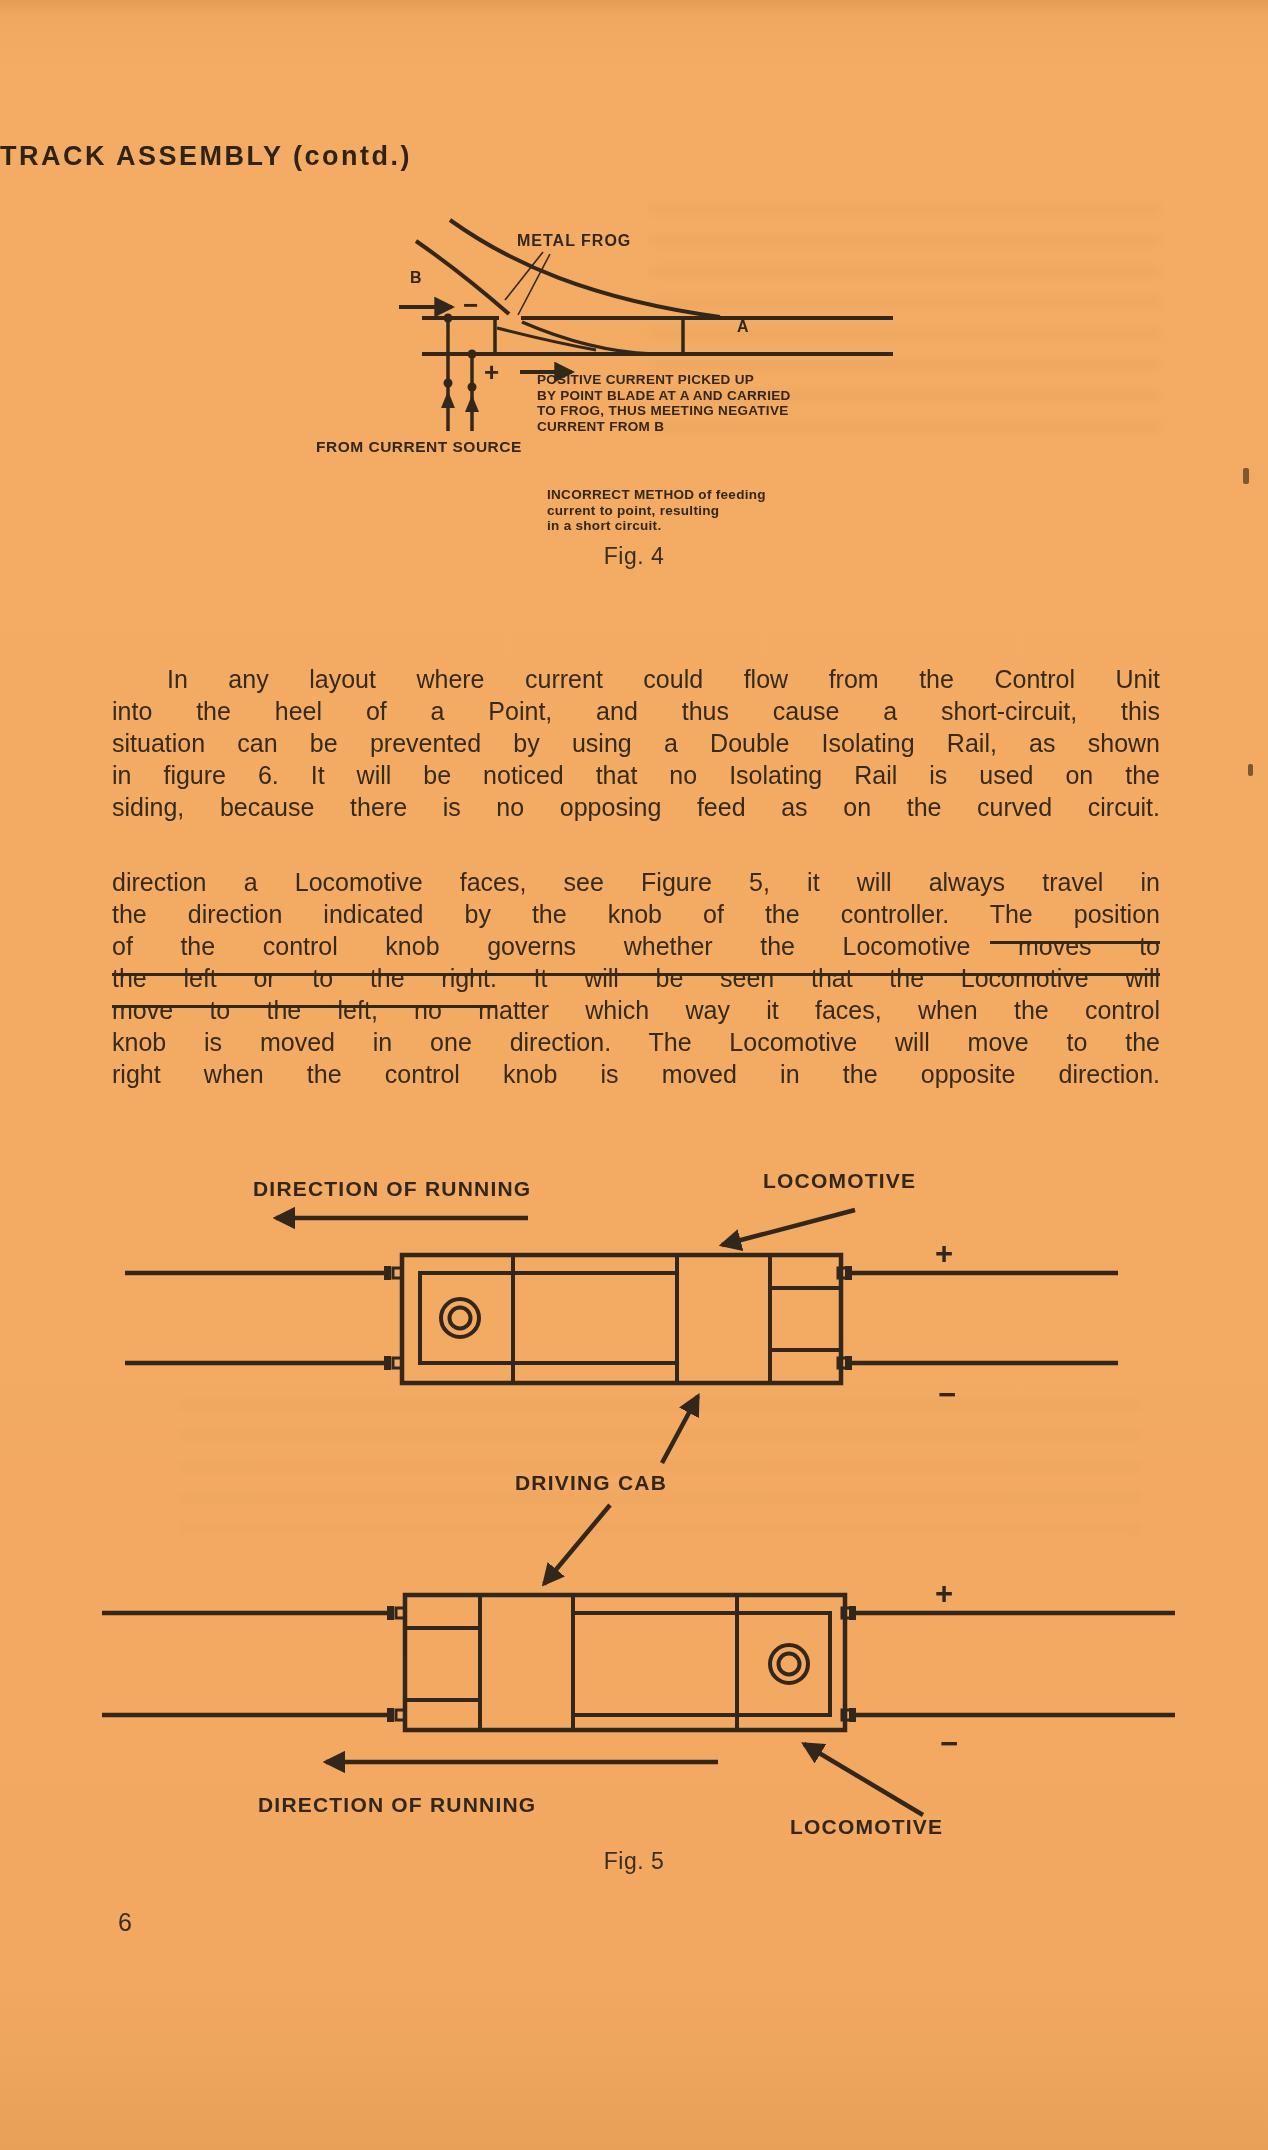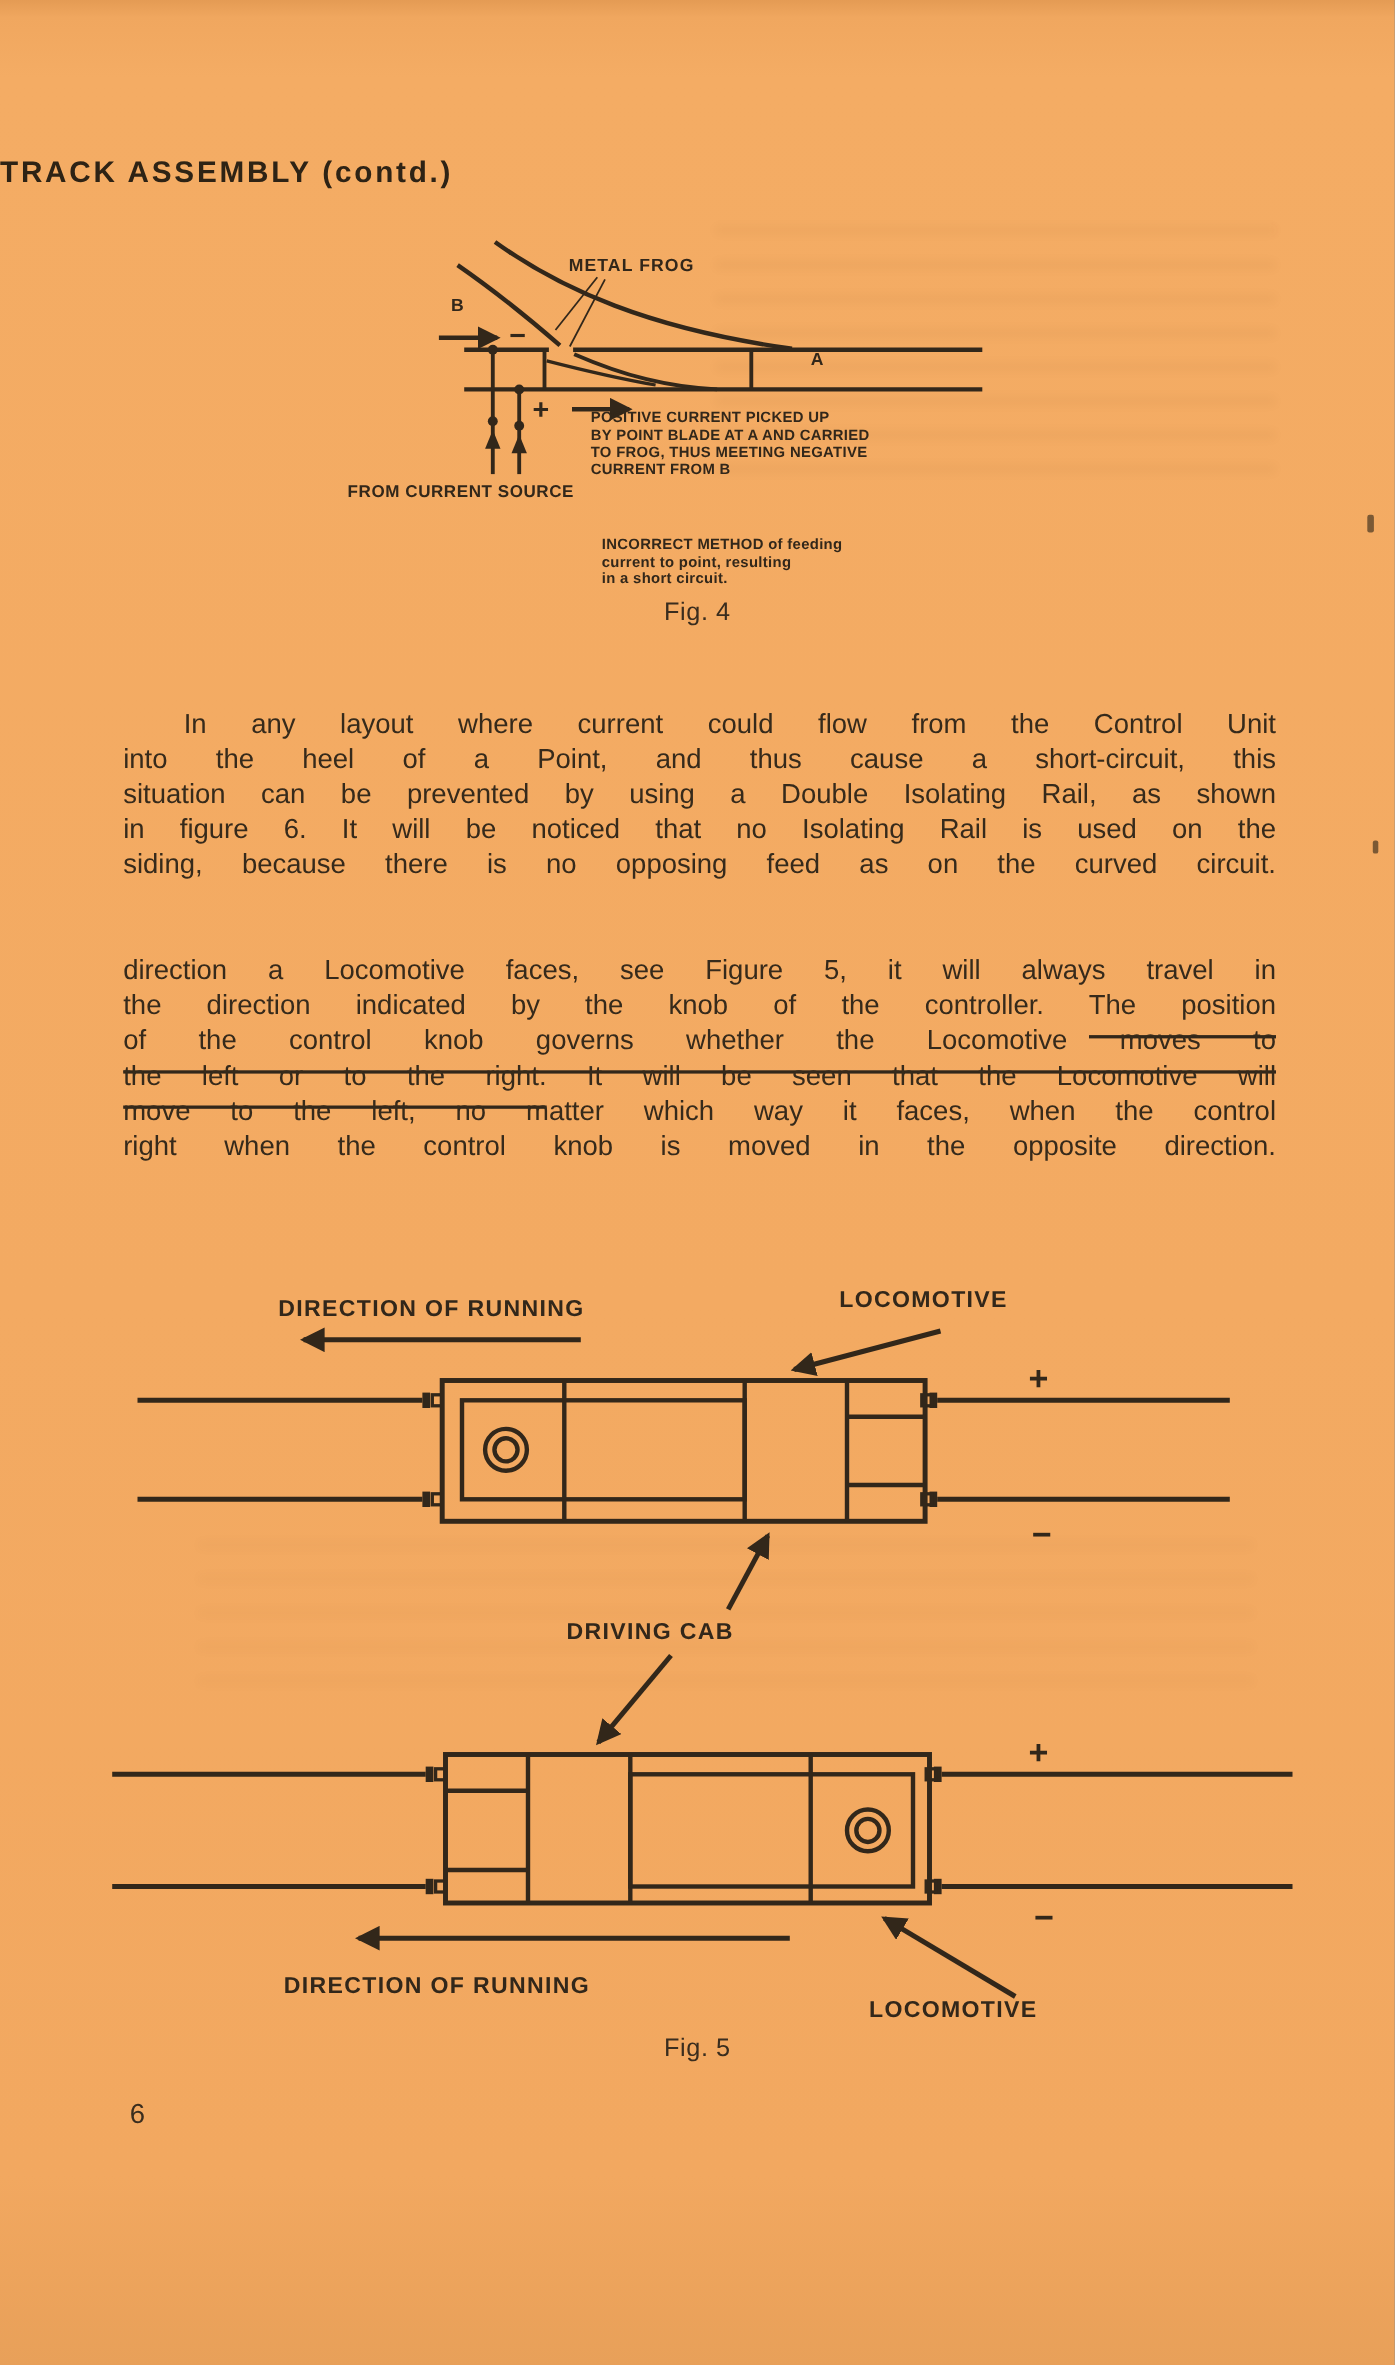--- a/index.html
+++ b/index.html
@@ -40,21 +40,21 @@
   .fig-caption{
     position:absolute;left:0;width:100%;text-align:center;
     font-size:23px;color:#3a2d1e;letter-spacing:.5px;
   }
 
   .para{position:absolute;left:112px;width:1048px;color:#362a1b;}
   .bline{
     font-size:25px;line-height:32px;
     text-align:justify;text-align-last:justify;
   }
-  .ind{text-indent:55px;}
+  .ind{text-indent:55px;margin-top:21px;}
   .u{border-bottom:3px solid #32271a;padding-bottom:13px;}
 
   .pageno{position:absolute;left:118px;top:1908px;font-size:25px;color:#3a2d1e;}
 </style>
 </head>
 <body>
 
 <div class="page">
 
   <div class="ghost" style="left:650px;top:205px;width:510px;height:235px;"></div>
@@ -122,20 +122,21 @@
     <div class="bline"><span>in figure 6. It will be noticed that no Isolating Rail is used on the</span></div>
     <div class="bline"><span>siding, because there is no opposing feed as on the curved circuit.</span></div>
   </div>
 
   <div class="para" style="top:866px;">
     <div class="bline"><span>direction a Locomotive faces, see Figure 5, it will always travel in</span></div>
     <div class="bline"><span>the direction indicated by the knob of the controller. </span><span class="u">The position</span></div>
     <div class="bline"><span class="u">of the control knob governs whether the Locomotive moves to</span></div>
     <div class="bline"><span class="u">the left or to the right.</span><span> It will be seen that the Locomotive will</span></div>
     <div class="bline"><span>move to the left, no matter which way it faces, when the control</span></div>
+    <div class="bline"><span>knob is moved in one direction. The Locomotive will move to the</span></div>
     <div class="bline"><span>right when the control knob is moved in the opposite direction.</span></div>
   </div>
 
   <svg class="fig-svg" style="left:90px;top:1160px;" width="1090" height="760" viewBox="0 0 1090 760">
     <defs>
       <marker id="ah5" viewBox="0 0 10 10" refX="8.5" refY="5" markerWidth="5" markerHeight="5" orient="auto-start-reverse">
         <path d="M0,0 L10,5 L0,10 z" style="fill:#32271a;stroke:none"></path>
       </marker>
     </defs>
 

